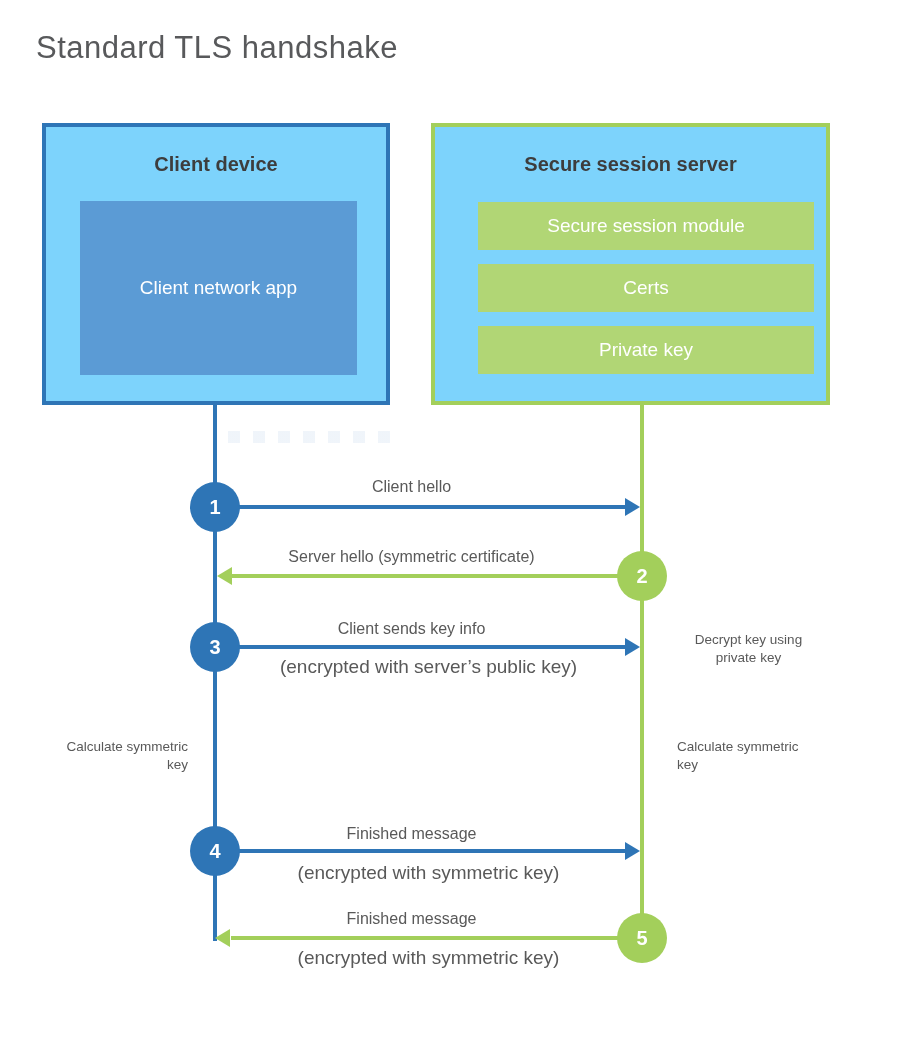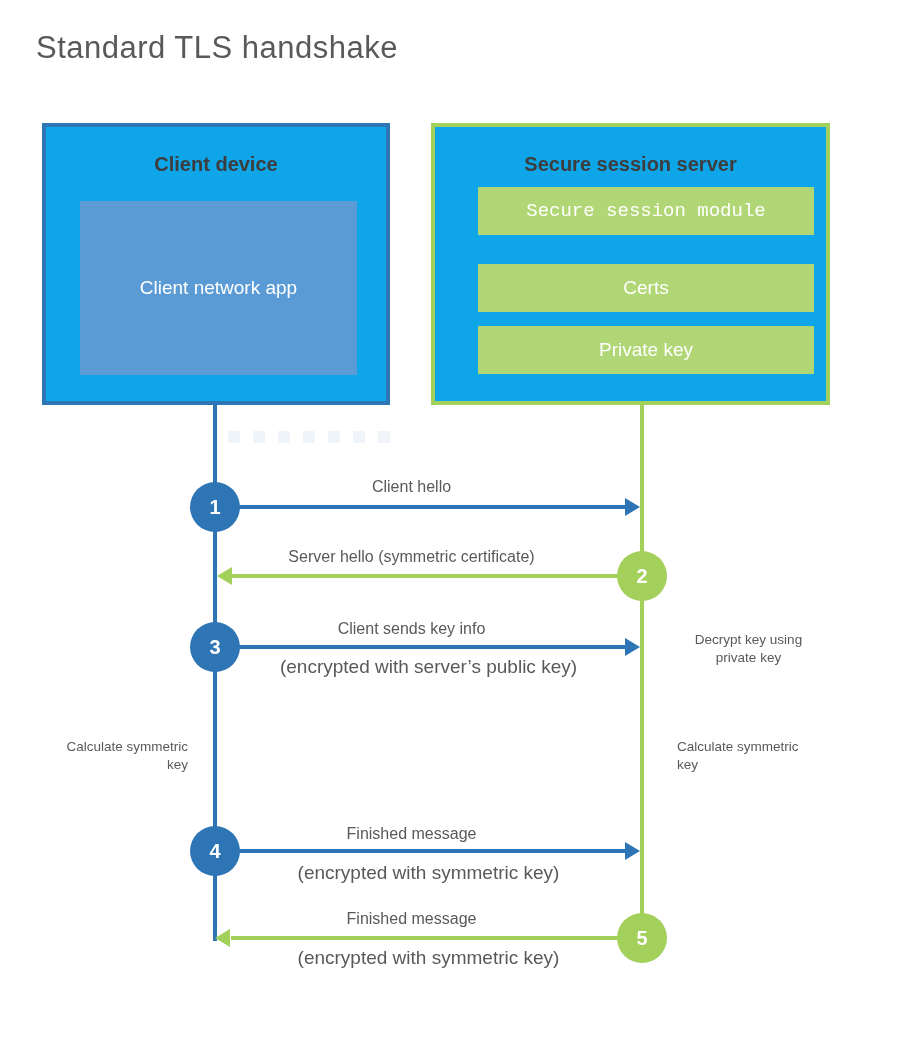--- a/index.html
+++ b/index.html
@@ -22,21 +22,21 @@
     font-weight: 300;
     color: #58595b;
     letter-spacing: 0.5px;
   }
 
   
   .panel {
     position: absolute;
     top: 123px;
     height: 282px;
-    background: #0ea5e9;
+    background: #7dd3fc;
   }
   .panel.client { left: 42px;  width: 348px; border: 4px solid #2e75b6; }
   .panel.server { left: 431px; width: 399px; border: 4px solid #a3cf5b; }
 
   .panel-title {
     position: absolute;
     left: 0; right: 0;
     top: 26px;
     text-align: center;
     font-size: 20px;
@@ -62,21 +62,21 @@
   .module-bar {
     position: absolute;
     left: 43px;
     width: 336px; height: 48px;
     background: #b1d675;
     color: #ffffff;
     font-size: 19px;
     text-align: center;
     line-height: 48px;
   }
-  .module-bar.m0 { top: 60px; font-family: Liberation Mono, monospace; }
+  .module-bar.m0 { top: 75px; }
   .module-bar.m1 { top: 137px; }
   .module-bar.m2 { top: 199px; }
 
   
   .lifeline { position: absolute; width: 4px; top: 405px; }
   .lifeline.client { left: 213px; height: 536px; background: #2e75b6; }
   .lifeline.server { left: 640px; height: 545px; background: #a3cf5b; }
 
   .faint-dashes {
     position: absolute;

